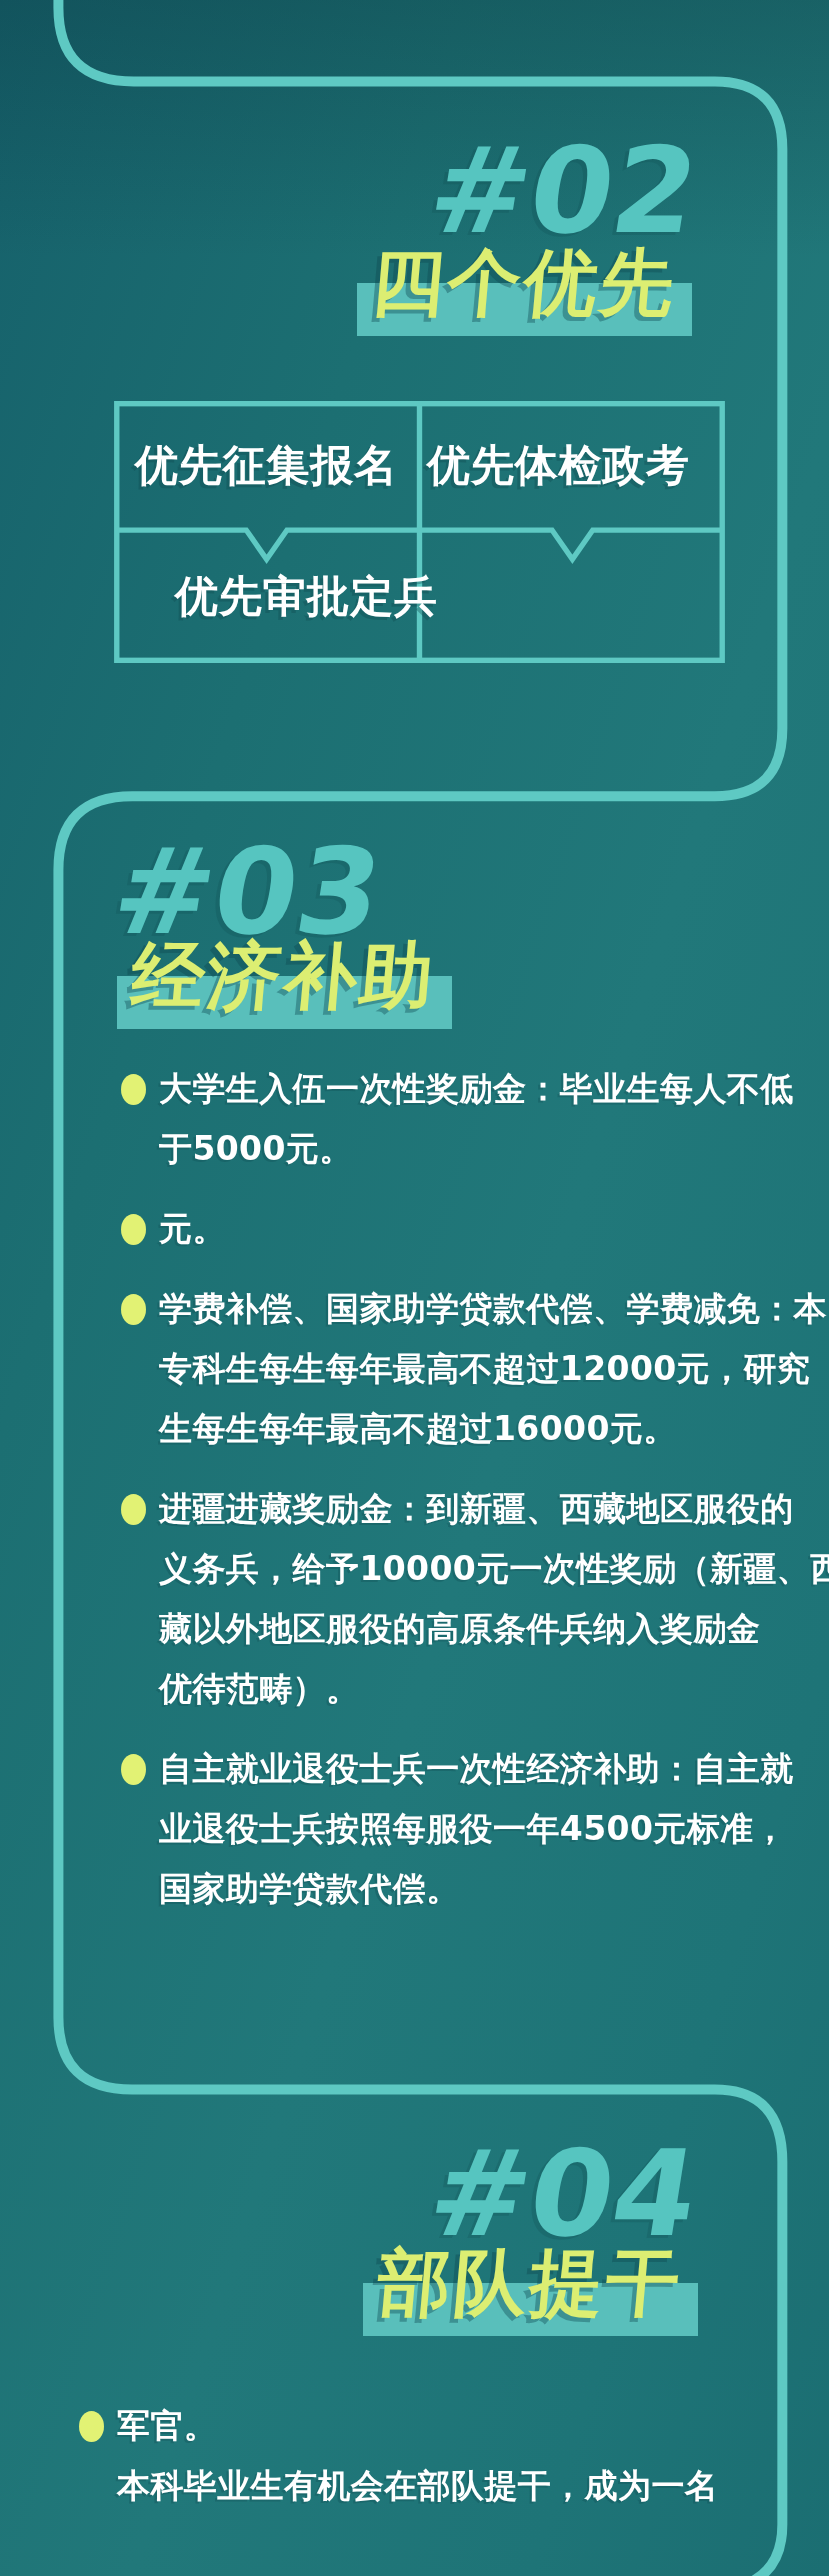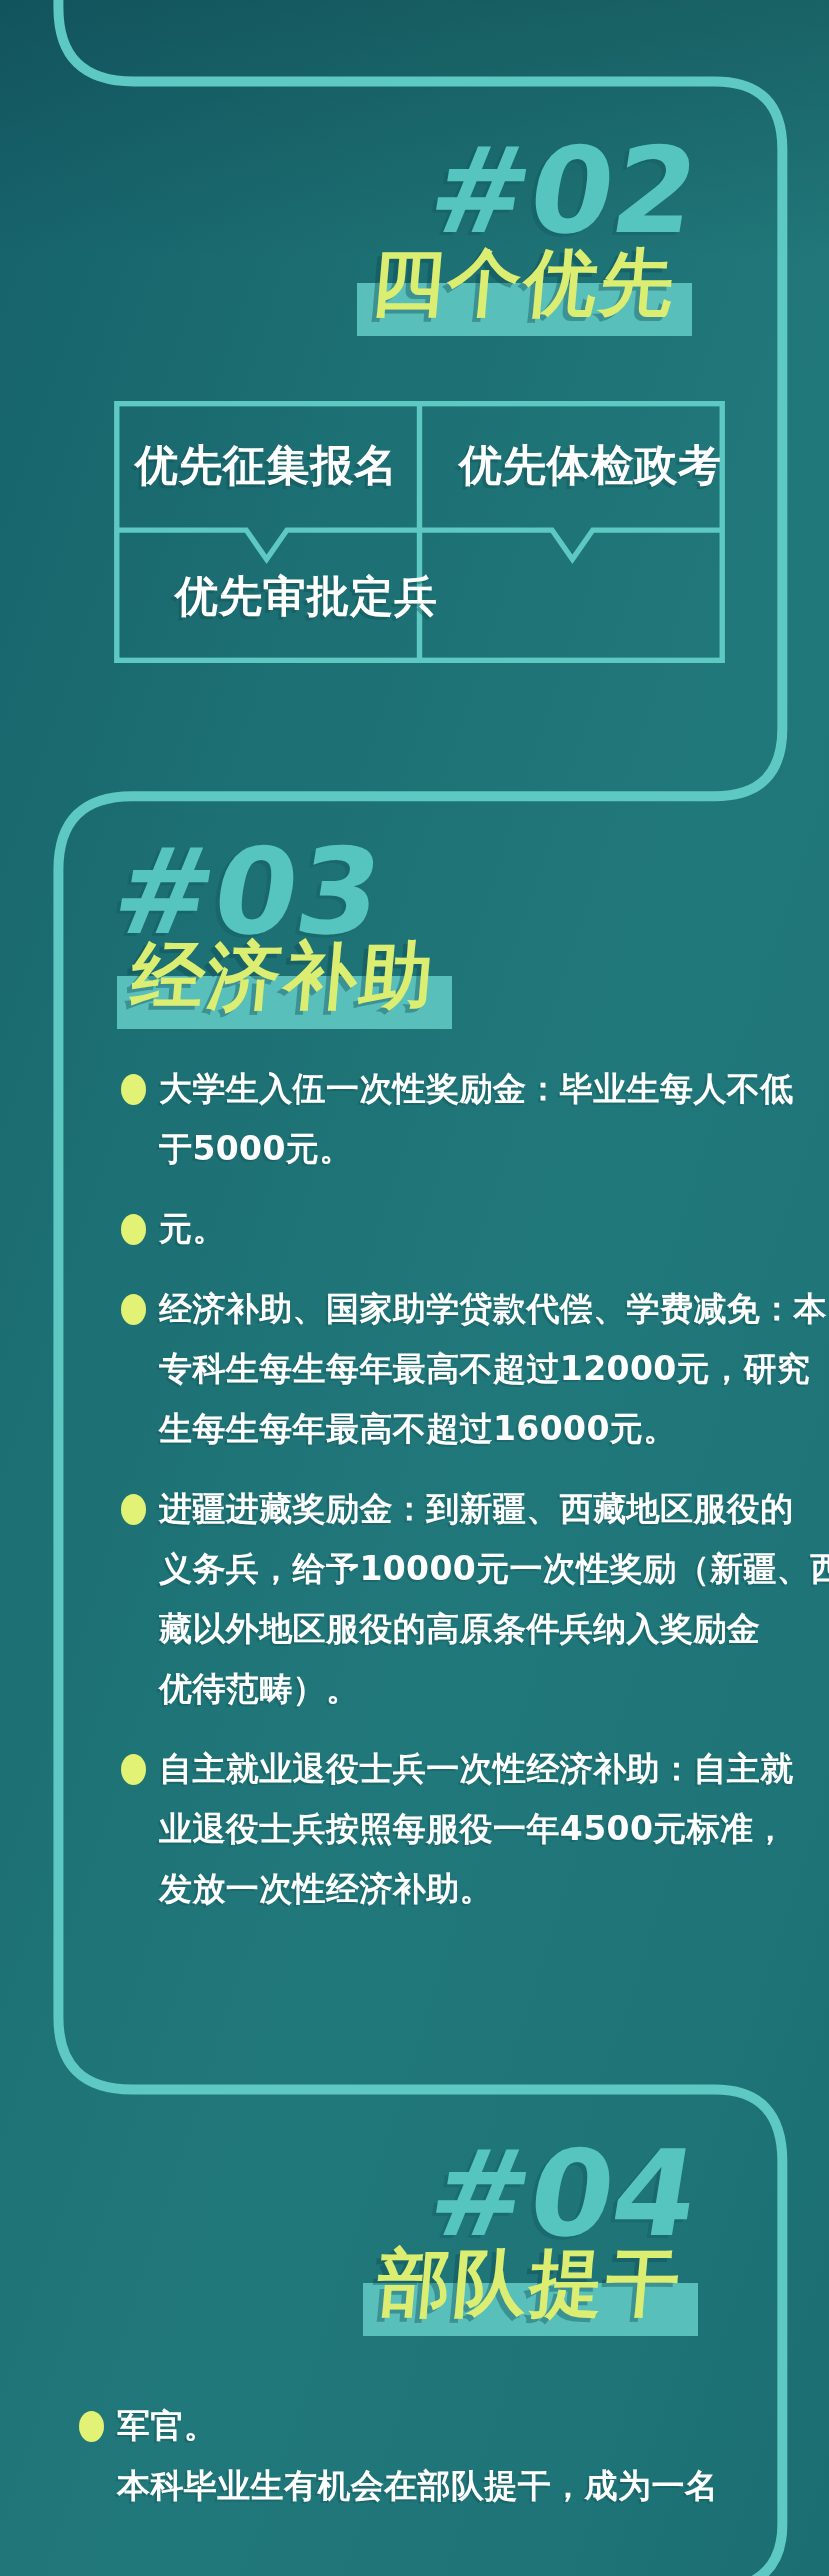--- a/index.html
+++ b/index.html
@@ -49,21 +49,21 @@
   
   .ptable{position:absolute;left:114px;top:401px;width:611px;height:262px;}
   .ptable svg{position:absolute;left:0;top:0;color:var(--line,#5EC9C3);}
   .pcell{
     position:absolute;display:flex;align-items:center;justify-content:center;
     color:var(--text,#fff);font-size:43px;font-weight:900;letter-spacing:0.8px;
     text-shadow:-3.1px 3.1px 0 rgba(13,72,78,.35);
     white-space:nowrap;
   }
   .c-r1c1{left:0;top:0;width:305px;height:129px;}
-  .c-r1c2{left:324px;top:0;width:305px;height:129px;}
+  .c-r1c2{left:292px;top:0;width:305px;height:129px;}
   .c-r2c1{left:0;top:129px;width:305px;height:133px;padding-left:40px;}
   .c-r2c2{left:306px;top:129px;width:305px;height:133px;}
 
   
   .blist{position:absolute;}
   #benefits{left:121px;top:1059px;width:699px;}
   #promotion{left:79px;top:2396px;width:738px;}
   .bullet-item{display:flex;align-items:flex-start;margin:0 0 20px 0;}
   .bullet-item:last-child{margin-bottom:0;}
   #benefits .dot-col{width:38px;flex:0 0 38px;}
@@ -129,21 +129,21 @@
       <div class="btext">
         <div class="bline">元。</div>
       </div>
     </div>
 
     <div class="bullet-item">
       <span class="dot-col">
           <span class="dot"></span>
         </span>
       <div class="btext">
-        <div class="bline">经济补助、国家助学贷款代偿、学费减免：本</div>
+        <div class="bline">学费补偿、国家助学贷款代偿、学费减免：本</div>
         <div class="bline">专科生每生每年最高不超过12000元，研究</div>
         <div class="bline">生每生每年最高不超过16000元。</div>
       </div>
     </div>
 
     <div class="bullet-item">
       <span class="dot-col">
           <span class="dot"></span>
         </span>
       <div class="btext">
@@ -154,21 +154,21 @@
       </div>
     </div>
 
     <div class="bullet-item">
       <span class="dot-col">
           <span class="dot"></span>
         </span>
       <div class="btext">
         <div class="bline">自主就业退役士兵一次性经济补助：自主就</div>
         <div class="bline">业退役士兵按照每服役一年4500元标准，</div>
-        <div class="bline">发放一次性经济补助。</div>
+        <div class="bline">国家助学贷款代偿。</div>
       </div>
     </div>
 
   </div>
 
   <div class="sec-num" id="s04-num">#04</div>
   <div class="sec-title" id="s04-title">
     <span class="hl-bar"><span class="hl-text">部队提干</span></span>
   </div>
 

